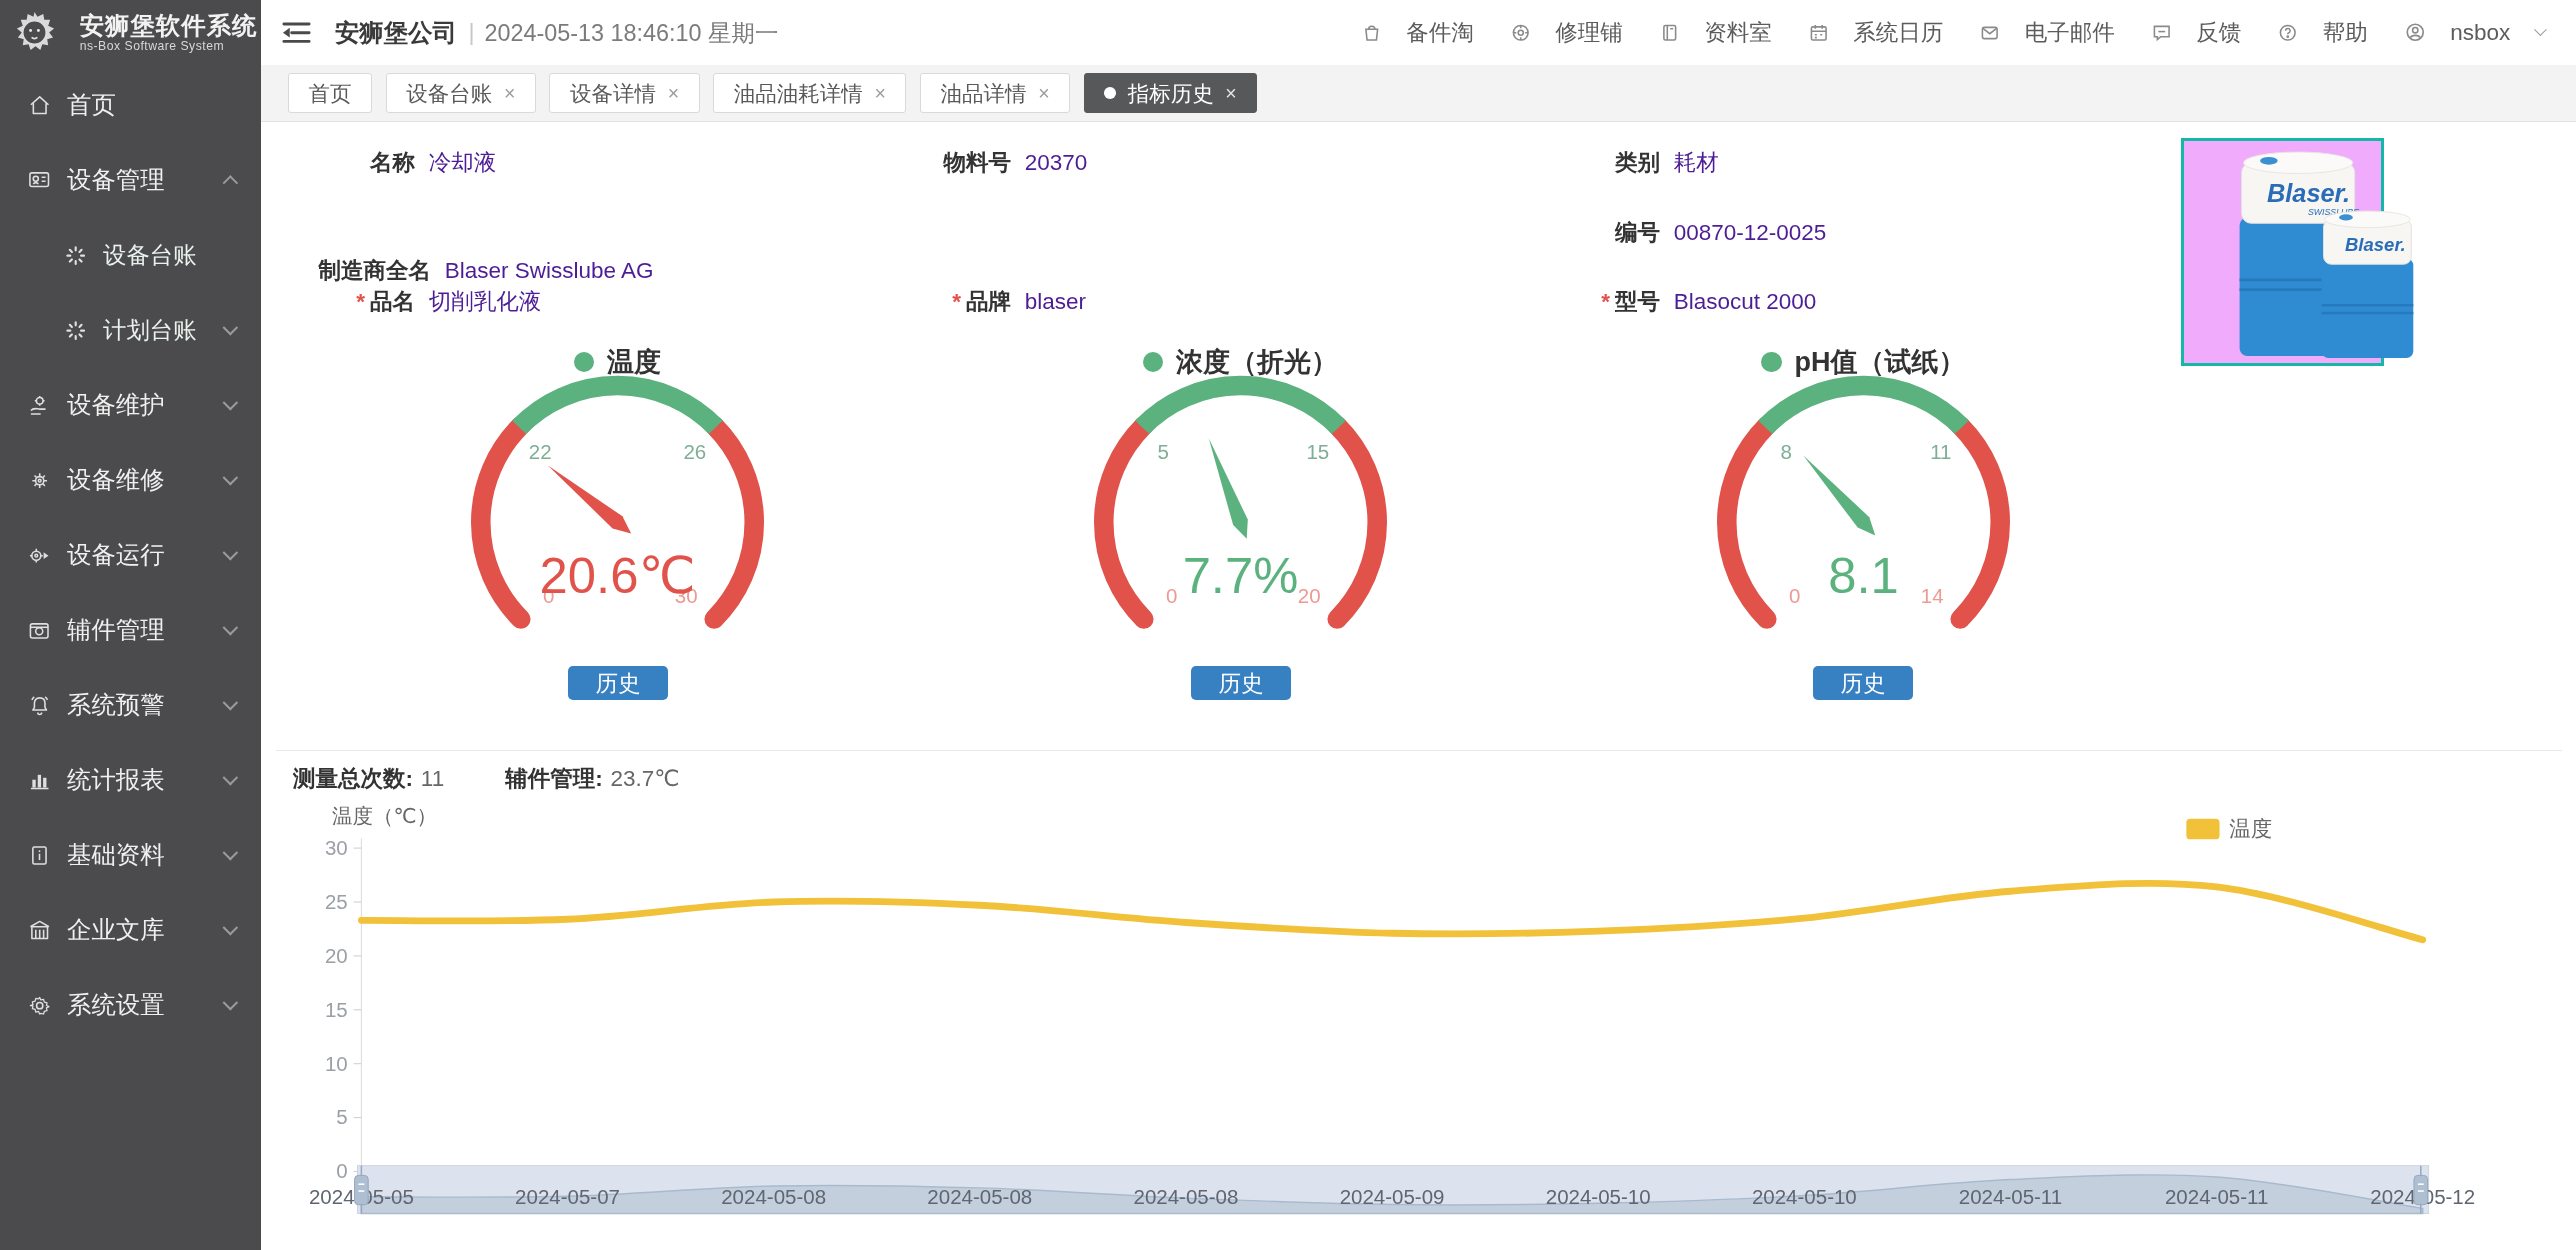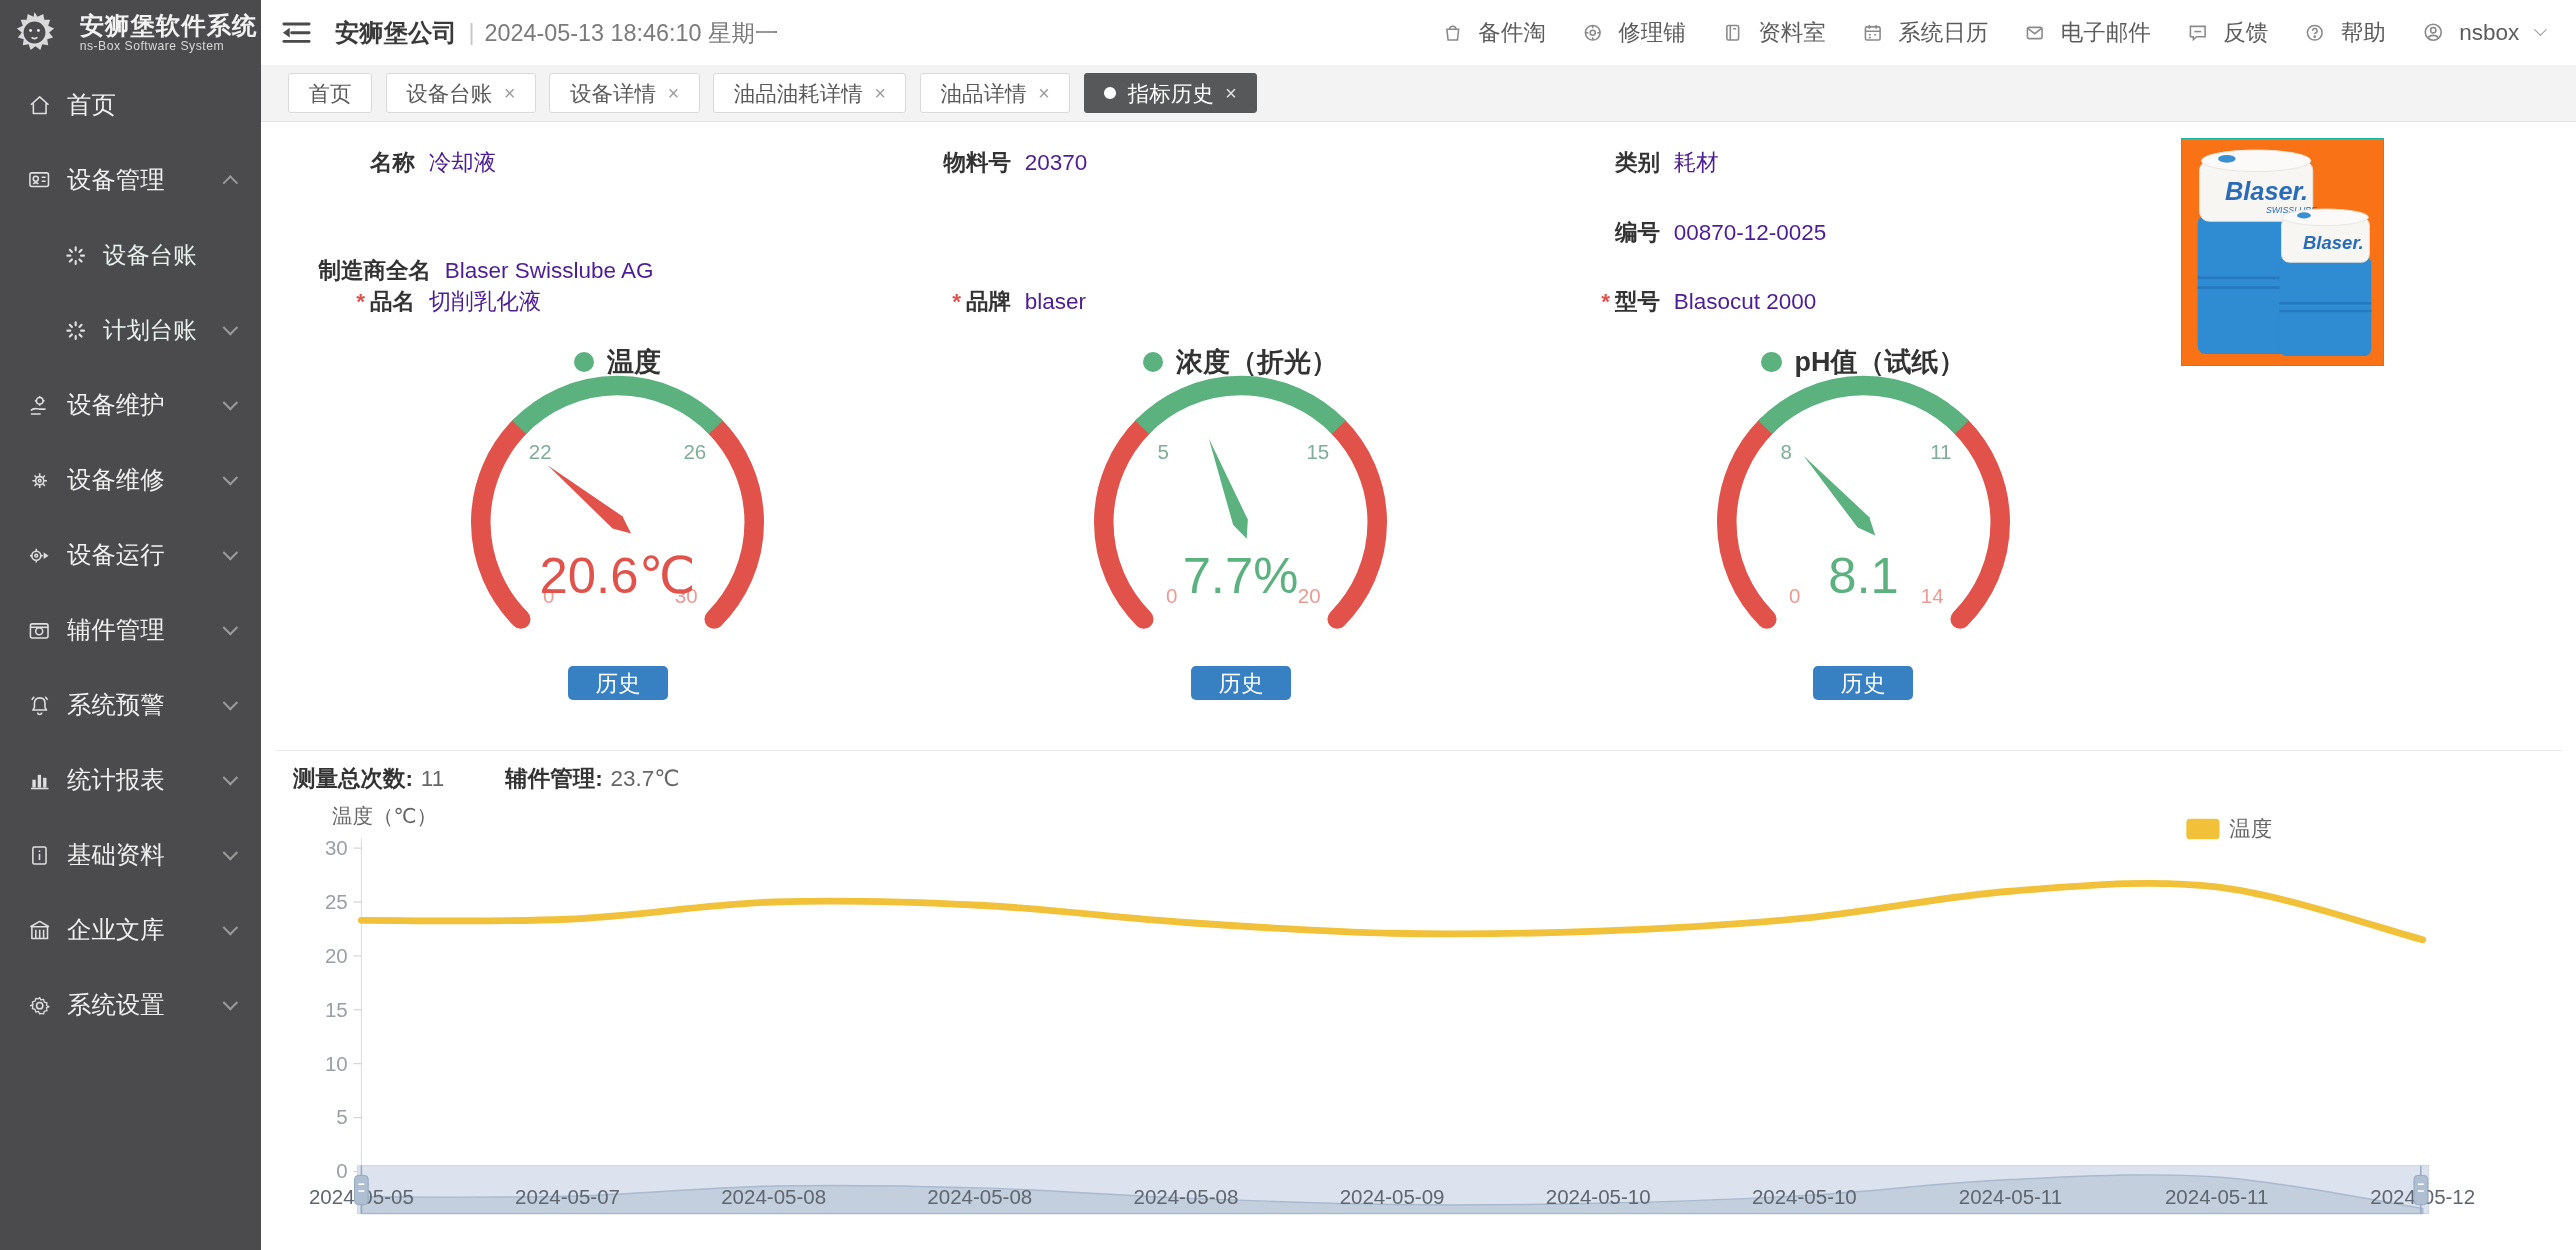--- a/index.html
+++ b/index.html
@@ -24,21 +24,21 @@
   .chev.up { transform:rotate(-135deg) translate(-2px,-2px); }
 
   
   .topbar { position:absolute; left:261px; top:0; width:2315px; height:65px; background:#fff;
     display:flex; align-items:center; }
   .hamburger { margin-left:19.5px; cursor:pointer; display:flex; align-items:center; }
   .company { margin-left:23.4px; font-size:24.4px; font-weight:bold; color:#3a3a3a; }
   .tsep { color:#c8c8c8; font-size:23.4px; margin:0 9.8px 0 11.7px; }
   .datetime { font-size:23.4px; color:#7b7b7b; }
   .top-right { position:absolute; right:31px; top:0; height:65px; display:flex; align-items:center; gap:36px; }
-  .tr-item { display:flex; align-items:center; gap:15px; font-size:22.5px; color:#5c5c5c; cursor:pointer; }
+  .tr-item { display:flex; align-items:center; gap:24px; font-size:22.5px; color:#5c5c5c; cursor:pointer; }
   .tr-item svg { display:block; }
   .user-caret { width:8.8px; height:8.8px; border-right:1.8px solid #9a9a9a; border-bottom:1.8px solid #9a9a9a;
     transform:rotate(45deg) translate(-2px,-2px); margin-left:2px; }
 
   
   .tabbar { position:absolute; left:261px; top:65px; width:2315px; height:57px; background:#f3f3f3;
     border-bottom:1px solid #e4e4e4; display:flex; align-items:center; padding-left:27px; gap:13.7px; }
   .tab { height:40px; background:#fff; border:1px solid #d9d9d9; border-radius:2.9px; display:flex;
     align-items:center; padding:0 19.5px; font-size:21.5px; color:#595959; gap:11.7px; cursor:pointer; white-space:nowrap; }
   .tab .x { color:#9c9c9c; font-size:19.5px; cursor:pointer; }
@@ -46,22 +46,22 @@
   .tab.active .x { color:#e3e3e3; }
   .tab-dot { width:11.7px; height:11.7px; border-radius:50%; background:#fff; }
 
   
   .field { position:absolute; display:flex; align-items:flex-start; font-size:22.5px; line-height:29px; }
   .flabel { display:inline-flex; justify-content:flex-end; width:195px; font-weight:bold; color:#333;
     white-space:nowrap; gap:4.9px; }
   .req { color:#e0524a; font-weight:bold; }
   .fvalue { margin-left:13.7px; color:#4c1d95; white-space:nowrap; }
 
-  .product-img { position:absolute; left:2181px; top:138px; width:203px; height:228px; background:#f97316;
-    border:1px solid #14b8a6; }
+  .product-img { position:absolute; left:2181px; top:138px; width:203px; height:228px; background:#f0abfc;
+    border:3px solid #14b8a6;padding-left:40px; }
 
   
   .gauge-title { position:absolute; width:391px; display:flex; align-items:center; justify-content:center;
     gap:12.7px; top:344px; font-size:27px; font-weight:bold; color:#333; }
   .gauge-dot { width:20.5px; height:20.5px; border-radius:50%; background:#5bb27e; }
   .gauge-svg { position:absolute; top:370px; width:313px; height:293px; }
   .hist-btn { position:absolute; top:666px; width:100px; height:34px; background:#3781c3; color:#fff;
     font-size:22.5px; border:none; border-radius:4.9px; cursor:pointer; font-family:inherit; }
 
   .divider { position:absolute; left:276px; top:750px; width:2286px; height:1px; background:#e9e9e9; }

